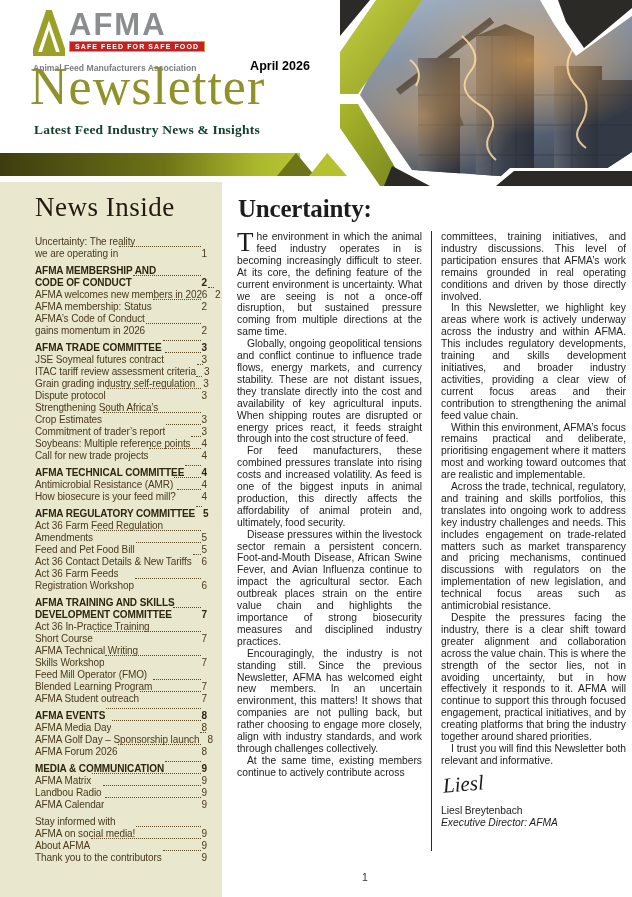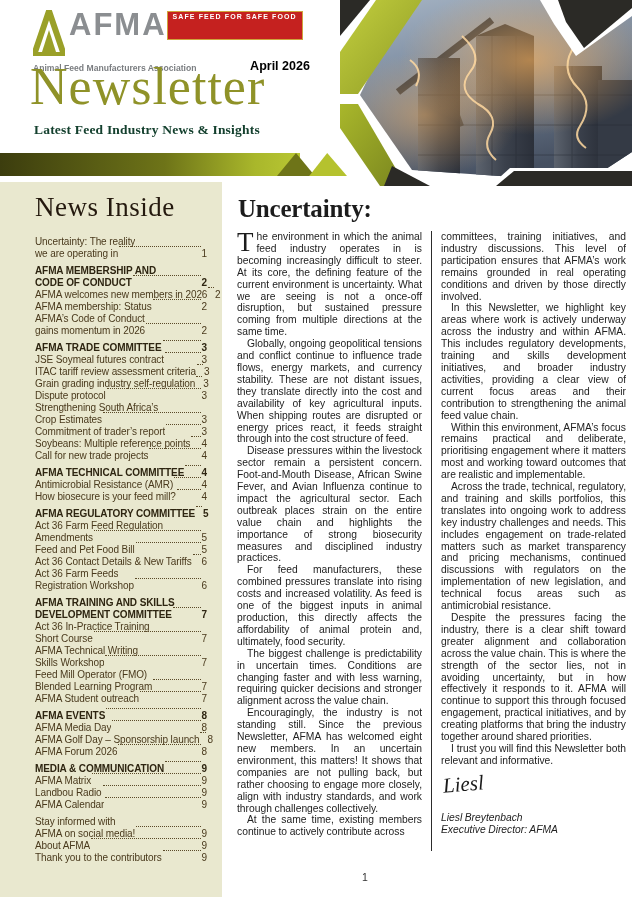--- a/index.html
+++ b/index.html
@@ -4,21 +4,21 @@
 <style>
   html,body{margin:0;padding:0}
   body{
     width:632px;height:897px;position:relative;overflow:hidden;
     background:#ffffff;font-family:"Liberation Sans",sans-serif;
   }
   
   .logo-block{position:absolute;left:33px;top:10px;width:180px}
   .logo-row{display:flex;align-items:flex-start}
   .logo-tri{flex:none;margin-right:4px}
-  .logo-right{display:flex;flex-direction:row}
+  .logo-right{display:flex;flex-direction:column}
   .logo-acronym{font-size:31px;font-weight:bold;color:#8b8e91;letter-spacing:2px;line-height:30px}
   .ribbon{background:#c5211f;border:1px solid #cfa43c;color:#fff;font-size:7px;font-weight:bold;
           letter-spacing:1.1px;padding:1px 5px;display:inline-block;white-space:nowrap;margin-top:1px}
   .org-name{font-size:8.6px;font-weight:bold;color:#7a7d80;margin-top:3px;white-space:nowrap}
   .issue-date{position:absolute;left:226px;top:59px;width:108px;text-align:center;
               font-size:12.5px;font-weight:bold;color:#000000}
   .nl-title{position:absolute;left:30px;top:60px;font-family:"Liberation Serif",serif;
             font-size:52px;line-height:1.05;color:#8f9228;letter-spacing:1px}
   .tagline{position:absolute;left:34px;top:122px;font-family:"Liberation Serif",serif;
            font-size:13.5px;font-weight:bold;color:#14402e;letter-spacing:.2px}
@@ -51,21 +51,21 @@
        color:#222;word-spacing:-.3px}
   .col1{padding-right:9px;border-right:1px solid #2c2c2c}
   .col2{padding-left:9px}
   .col p{margin:0}
   .col p.indent{text-indent:10px}
   .dropcap{float:left;font-family:"Liberation Serif",serif;font-size:27px;line-height:21px;
            padding:1px 3px 0 0;color:#1c1c1c}
   .signature{margin-top:12px}
   .sig-script{font-family:"Liberation Serif",serif;font-style:italic;font-size:21px;color:#1a1a1a;
               transform:rotate(-5deg);display:inline-block;margin-left:2px}
-  .sig-name{font-style:italic;font-size:10.3px;color:#222;margin-top:18px}
+  .sig-name{font-size:10.3px;color:#222;margin-top:11px}
   .sig-title{font-style:italic;font-size:10.3px;color:#222}
   .page-num{position:absolute;left:300px;top:871px;width:130px;text-align:center;
             font-size:10.5px;color:#333}
 </style>
 </head>
 <body>
 
 <div class="logo-block">
   <div class="logo-row">
     <span class="logo-tri">
@@ -464,23 +464,22 @@
     </div>
 </div>
 
 <div class="main">
   <h1 class="headline"><span>Uncertainty:</span><br>
   </h1>
   <div class="cols">
     <div class="col col1">
         <p><span class="dropcap">T</span>he environment in which the animal feed industry operates in is becoming increasingly difficult to steer. At its core, the defining feature of the current environment is uncertainty. What we are seeing is not a once-off disruption, but sustained pressure coming from multiple directions at the same time.</p>
         <p class="indent">Globally, ongoing geopolitical tensions and conflict continue to influence trade flows, energy markets, and currency stability. These are not distant issues, they translate directly into the cost and availability of key agricultural inputs. When shipping routes are disrupted or energy prices react, it feeds straight through into the cost structure of feed.</p>
+        <p class="indent">For feed manufacturers, these combined pressures translate into rising costs and increased volatility. As feed is one of the biggest inputs in animal production, this directly affects the affordability of animal protein and, ultimately, food security.</p>
         <p class="indent">Disease pressures within the livestock sector remain a persistent concern. Foot-and-Mouth Disease, African Swine Fever, and Avian Influenza continue to impact the agricultural sector. Each outbreak places strain on the entire value chain and highlights the importance of strong biosecurity measures and disciplined industry practices.</p>
-        <p class="indent">For feed manufacturers, these combined pressures translate into rising costs and increased volatility. As feed is one of the biggest inputs in animal production, this directly affects the affordability of animal protein and, ultimately, food security.</p>
-        <p class="indent">The biggest challenge is predictability in uncertain times. Conditions are changing faster and with less warning, requiring quicker decisions and stronger alignment across the value chain.</p>
         <p class="indent">Encouragingly, the industry is not standing still. Since the previous Newsletter, AFMA has welcomed eight new members. In an uncertain environment, this matters! It shows that companies are not pulling back, but rather choosing to engage more closely, align with industry standards, and work through challenges collectively.</p>
         <p class="indent">At the same time, existing members continue to actively contribute across</p>
       </div>
     <div class="col col2">
       <p>committees, training initiatives, and industry discussions. This level of participation ensures that AFMA’s work remains grounded in real operating conditions and driven by those directly involved.</p>
         <p class="indent">In this Newsletter, we highlight key areas where work is actively underway across the industry and within AFMA. This includes regulatory developments, training and skills development initiatives, and broader industry activities, providing a clear view of current focus areas and their contribution to strengthening the animal feed value chain.</p>
         <p class="indent">Within this environment, AFMA’s focus remains practical and deliberate, prioritising engagement where it matters most and working toward outcomes that are realistic and implementable.</p>
         <p class="indent">Across the trade, technical, regulatory, and training and skills portfolios, this translates into ongoing work to address key industry challenges and needs. This includes engagement on trade-related matters such as market transparency and pricing mechanisms, continued discussions with regulators on the implementation of new legislation, and technical focus areas such as antimicrobial resistance.</p>
         <p class="indent">Despite the pressures facing the industry, there is a clear shift toward greater alignment and collaboration across the value chain. This is where the strength of the sector lies, not in avoiding uncertainty, but in how effectively it responds to it. AFMA will continue to support this through focused engagement, practical initiatives, and by creating platforms that bring the industry together around shared priorities.</p>
         <p class="indent">I trust you will find this Newsletter both relevant and informative.</p>

